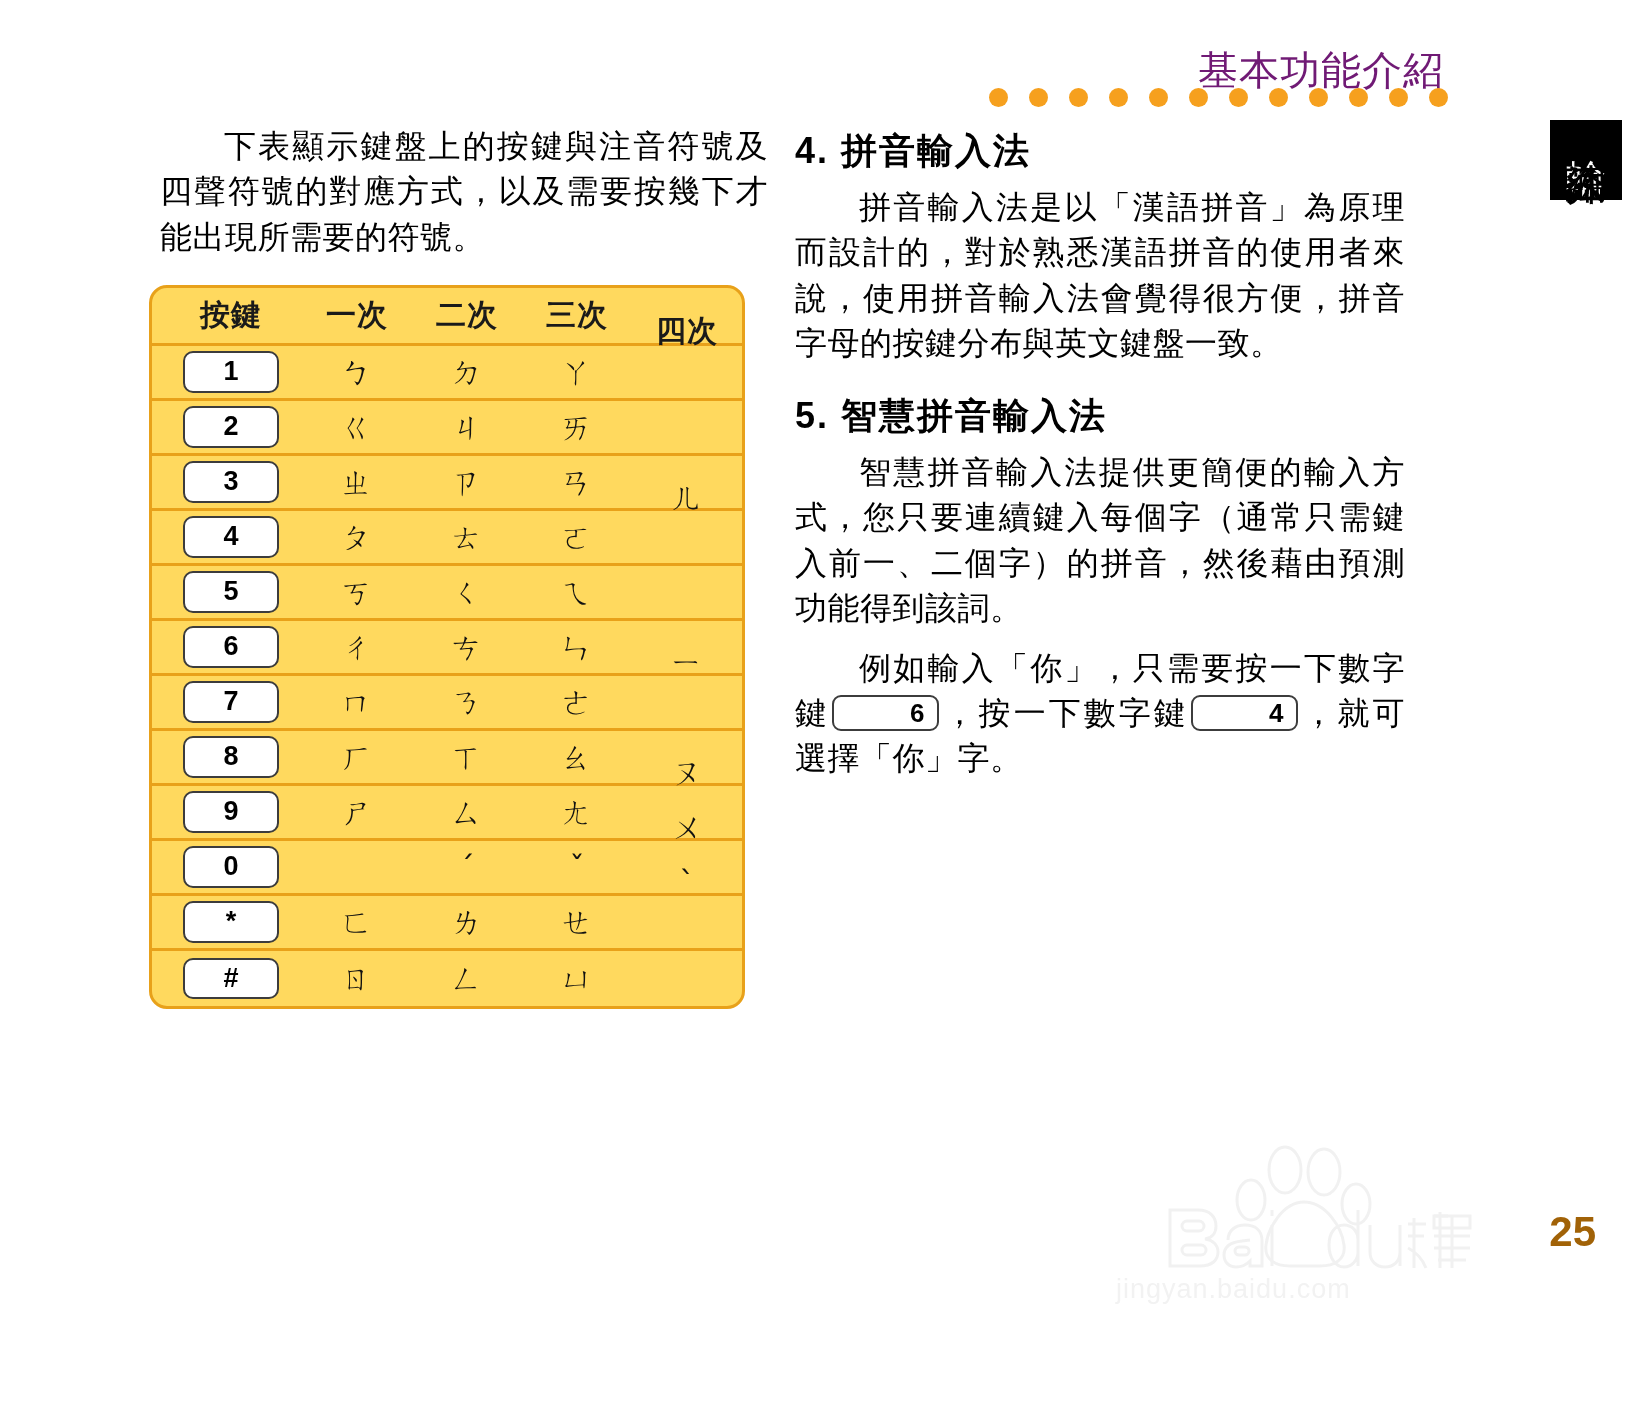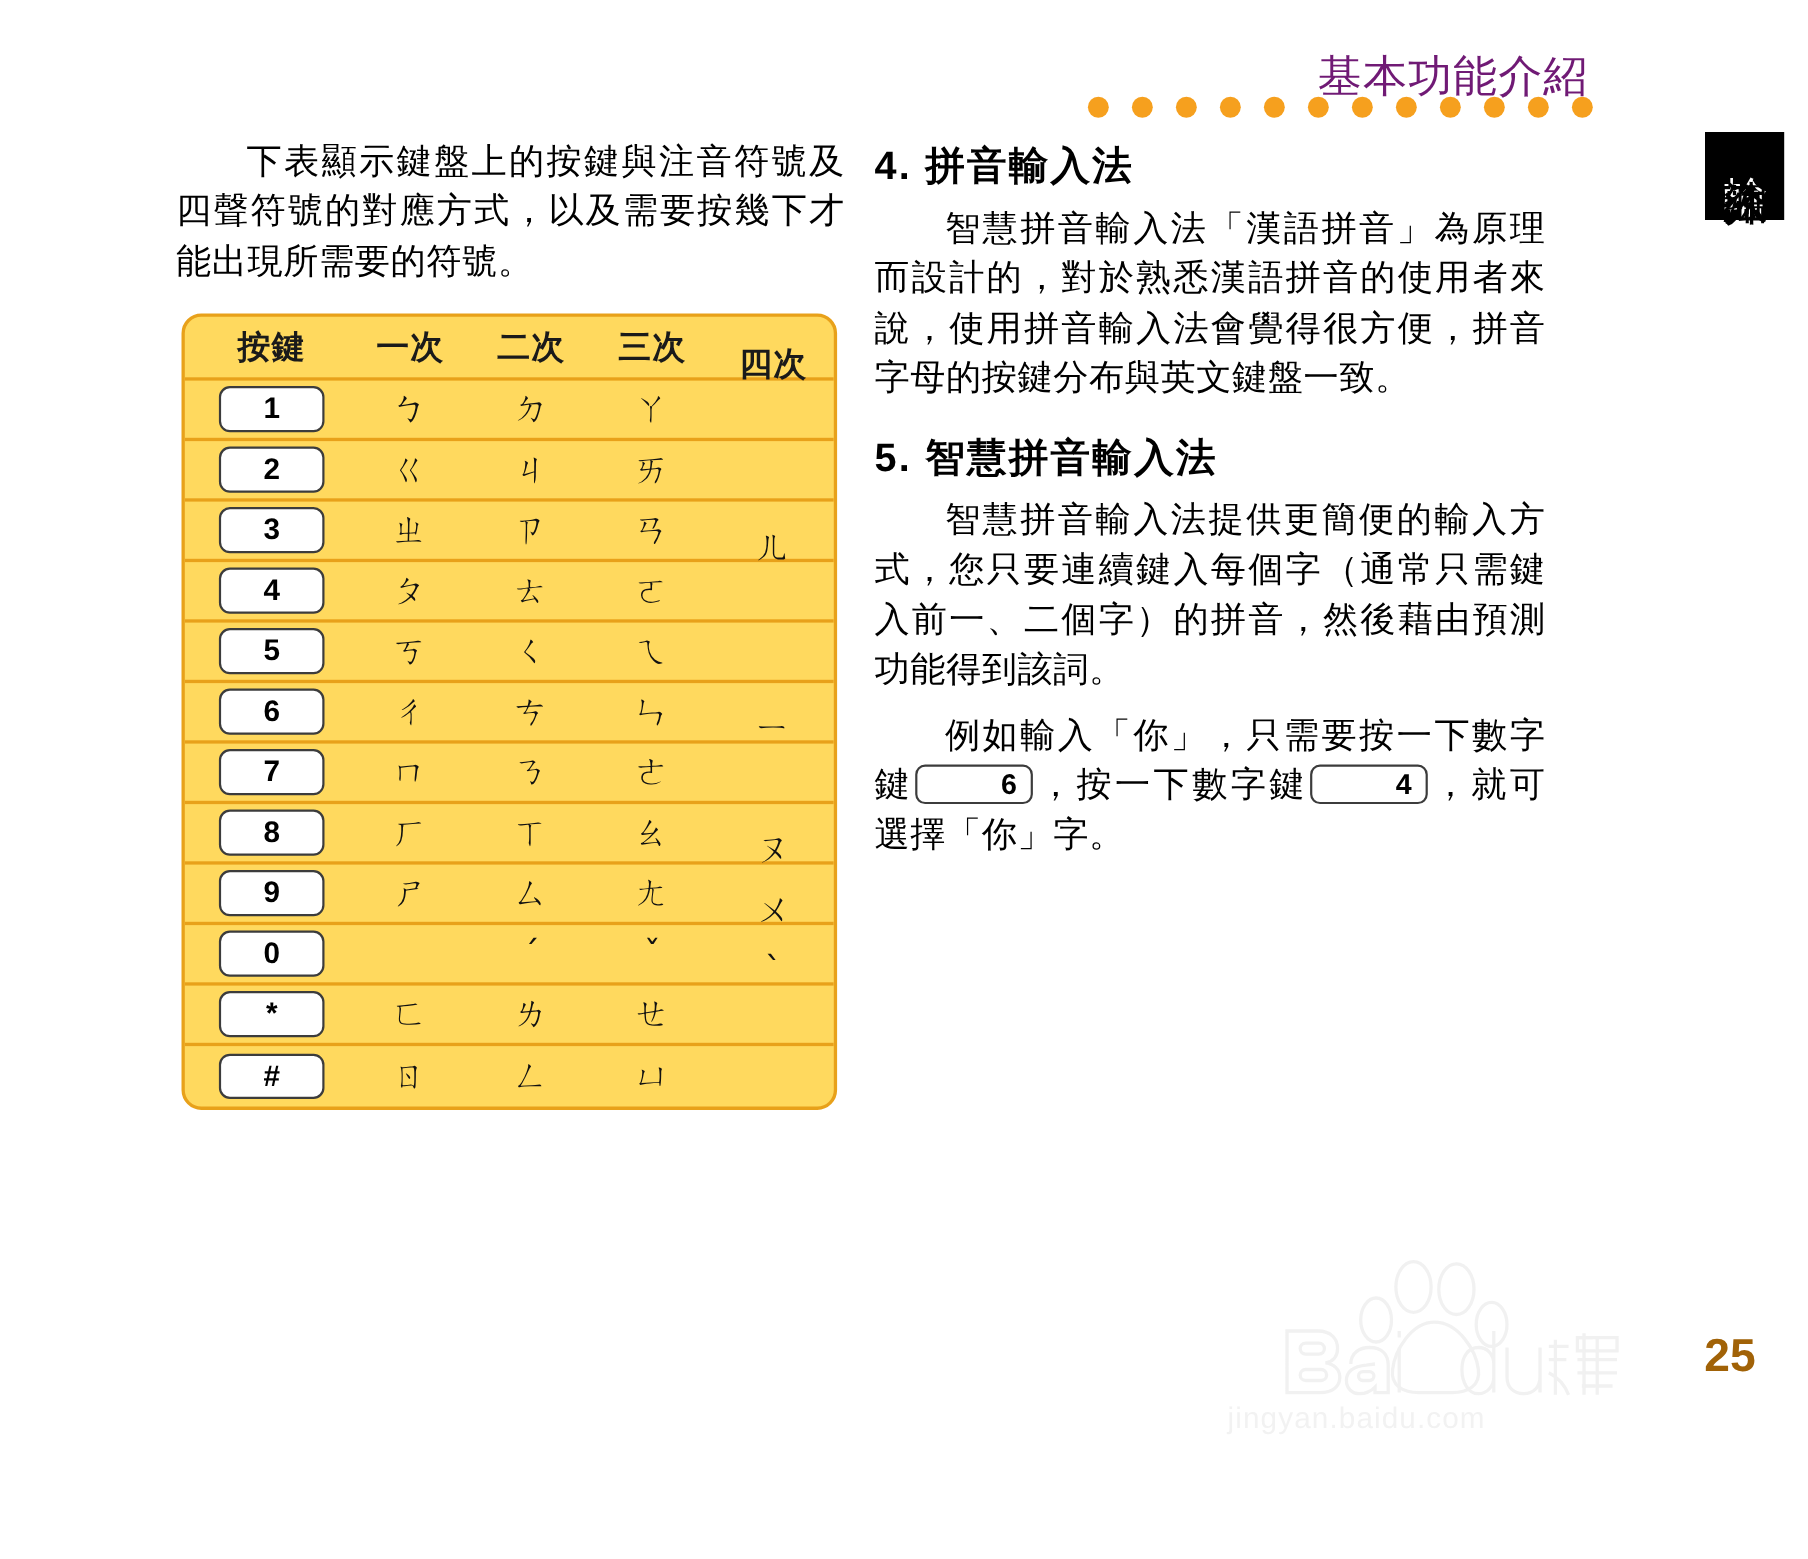--- a/index.html
+++ b/index.html
@@ -95,21 +95,21 @@
     text-align: justify;
     text-justify: inter-ideograph;
     margin: 0 0 14px 0;
     letter-spacing: 0.5px;
   }
   .para.indent { text-indent: 64px; }
 
   
   .key-table {
     position: absolute;
-    left: 165px;
+    left: 149px;
     top: 285px;
     width: 596px;
     background: #ffd95e;
     border: 3px solid #e8a11a;
     border-radius: 18px;
     box-sizing: border-box;
     overflow: hidden;
   }
   .kt-row {
     display: flex;
@@ -346,21 +346,21 @@
       </div>
     </div>
 </div>
 
 <div class="col-right">
 
   <div class="sec-block">
     <h2 class="sec-head">
       <span class="num">4.</span><span>拼音輸入法</span>
     </h2>
-    <p class="para indent">智慧拼音輸入法「漢語拼音」為原理而設計的，對於熟悉漢語拼音的使用者來說，使用拼音輸入法會覺得很方便，拼音字母的按鍵分布與英文鍵盤一致。</p>
+    <p class="para indent">拼音輸入法是以「漢語拼音」為原理而設計的，對於熟悉漢語拼音的使用者來說，使用拼音輸入法會覺得很方便，拼音字母的按鍵分布與英文鍵盤一致。</p>
   </div>
 
   <div class="sec-block">
     <h2 class="sec-head">
       <span class="num">5.</span><span>智慧拼音輸入法</span>
     </h2>
     <p class="para indent">智慧拼音輸入法提供更簡便的輸入方式，您只要連續鍵入每個字（通常只需鍵入前一、二個字）的拼音，然後藉由預測功能得到該詞。</p>
     <p class="para indent">
       <span>例如輸入「你」，只需要按一下數字鍵</span><span class="keycap keycap-inline">6</span><span>，按一下數字鍵</span><span class="keycap keycap-inline">4</span><span>，就可選擇「你」字。</span>
     </p>

